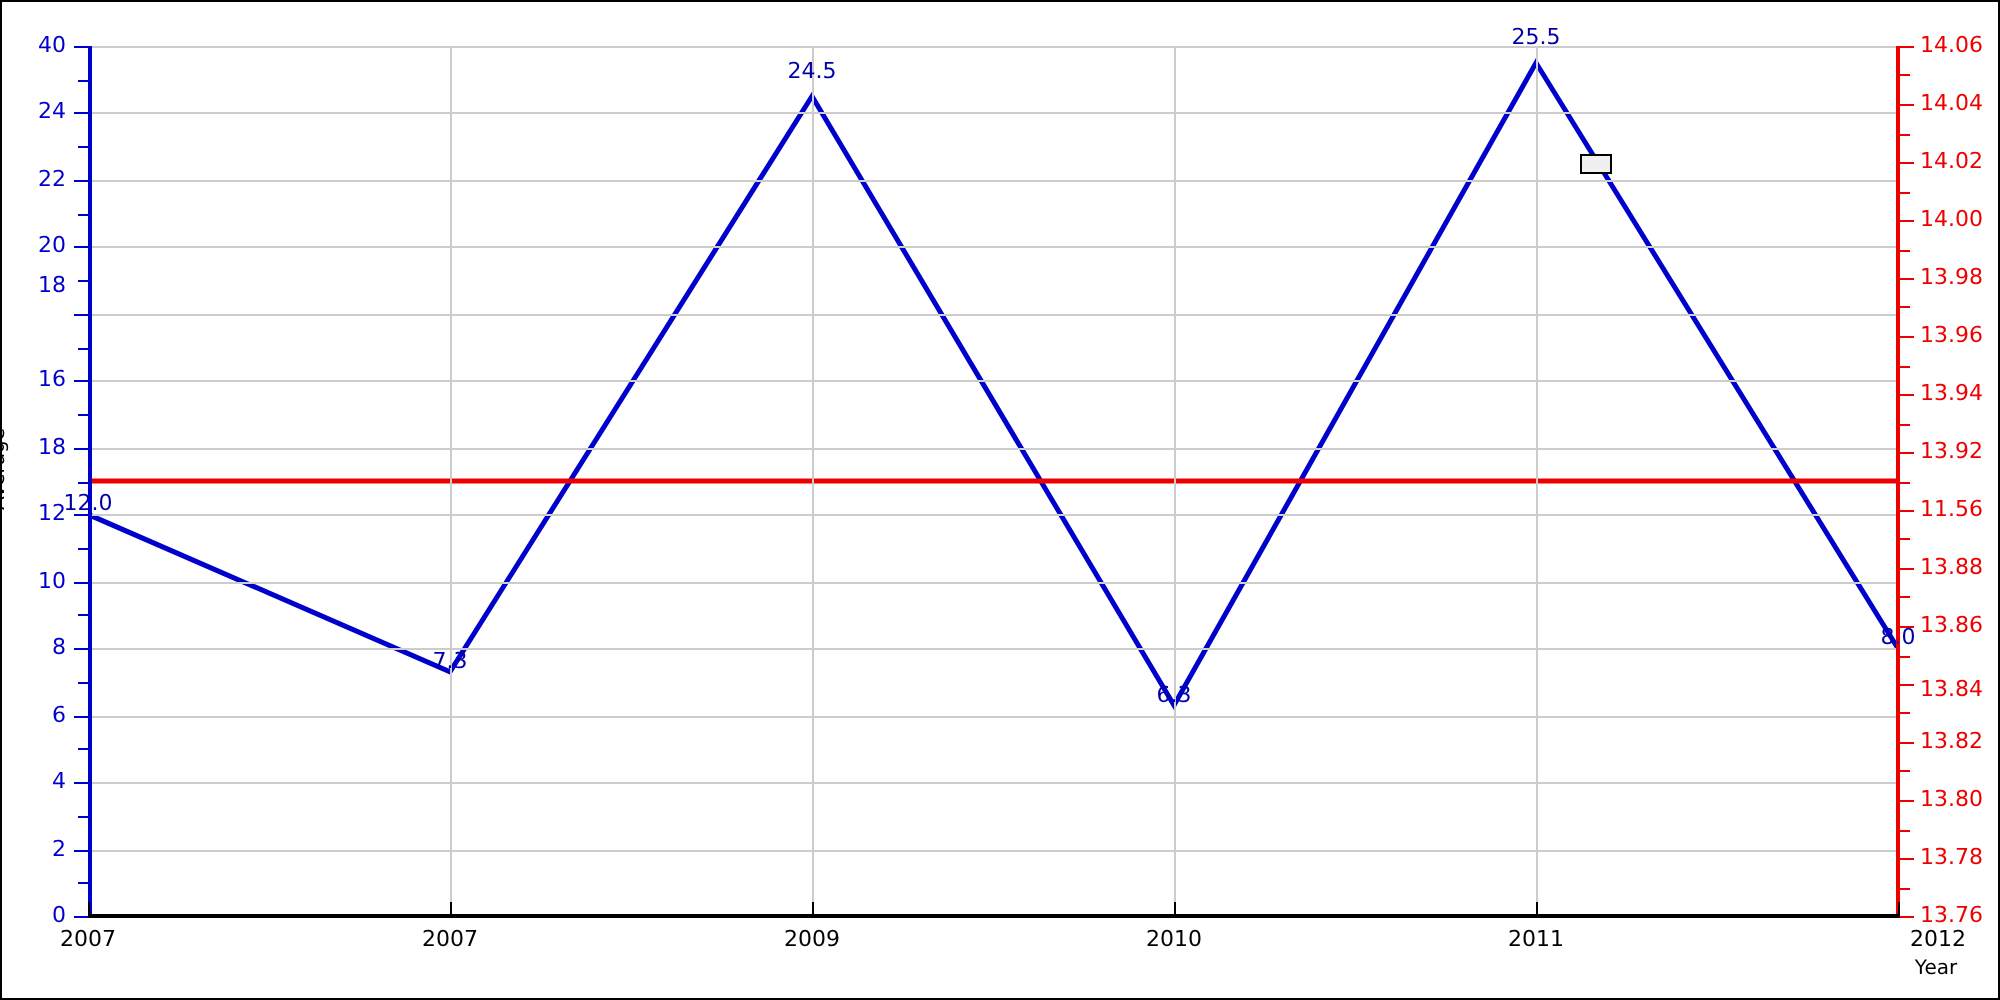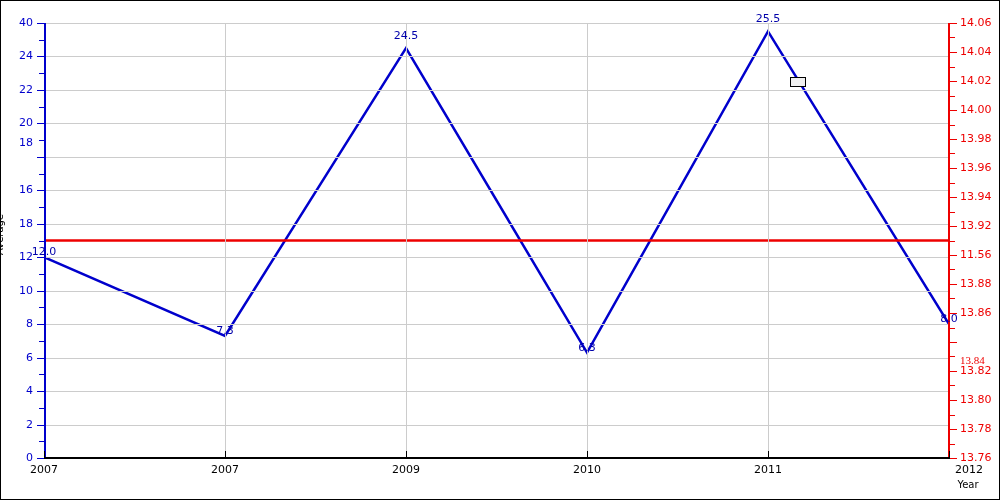--- a/index.html
+++ b/index.html
@@ -260,21 +260,21 @@
       <div class="tick-right" style="top: 428px;"></div>
       <div class="ylabel-right" style="top: 422px;">13.78</div>
       <div class="tick-right minor" style="top: 414px;"></div>
       <div class="tick-right" style="top: 399px;"></div>
       <div class="ylabel-right" style="top: 393px;">13.80</div>
       <div class="tick-right minor" style="top: 384px;"></div>
       <div class="tick-right" style="top: 370px;"></div>
       <div class="ylabel-right" style="top: 364px;">13.82</div>
       <div class="tick-right minor" style="top: 355px;"></div>
       <div class="tick-right" style="top: 341px;"></div>
-      <div class="ylabel-right" style="top: 354px; font-family: Liberation Serif, serif;">13.84</div>
+      <div class="ylabel-right" style="top: 338px;">13.84</div>
       <div class="tick-right minor" style="top: 327px;"></div>
       <div class="tick-right" style="top: 312px;"></div>
       <div class="ylabel-right" style="top: 306px;">13.86</div>
       <div class="tick-right minor" style="top: 297px;"></div>
       <div class="tick-right" style="top: 283px;"></div>
       <div class="ylabel-right" style="top: 277px;">13.88</div>
       <div class="tick-right minor" style="top: 268px;"></div>
       <div class="tick-right" style="top: 254px;"></div>
       <div class="ylabel-right" style="top: 248px;">11.56</div>
       <div class="tick-right minor" style="top: 240px;"></div>

